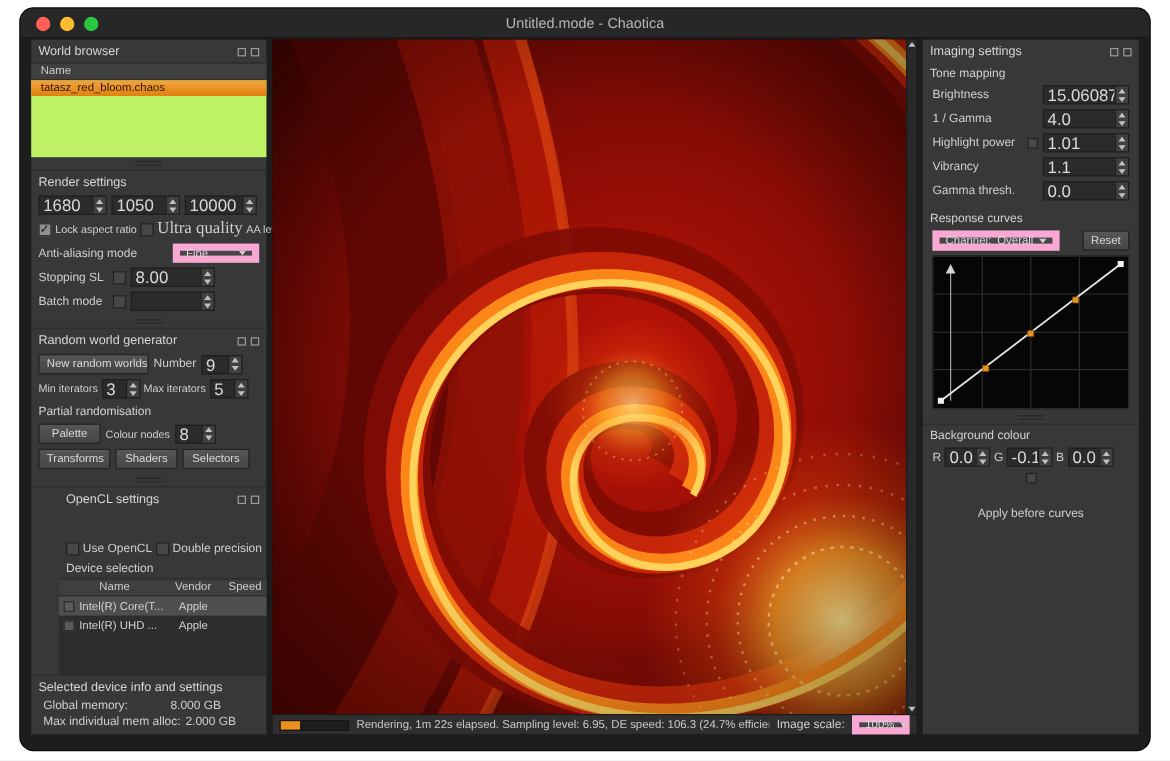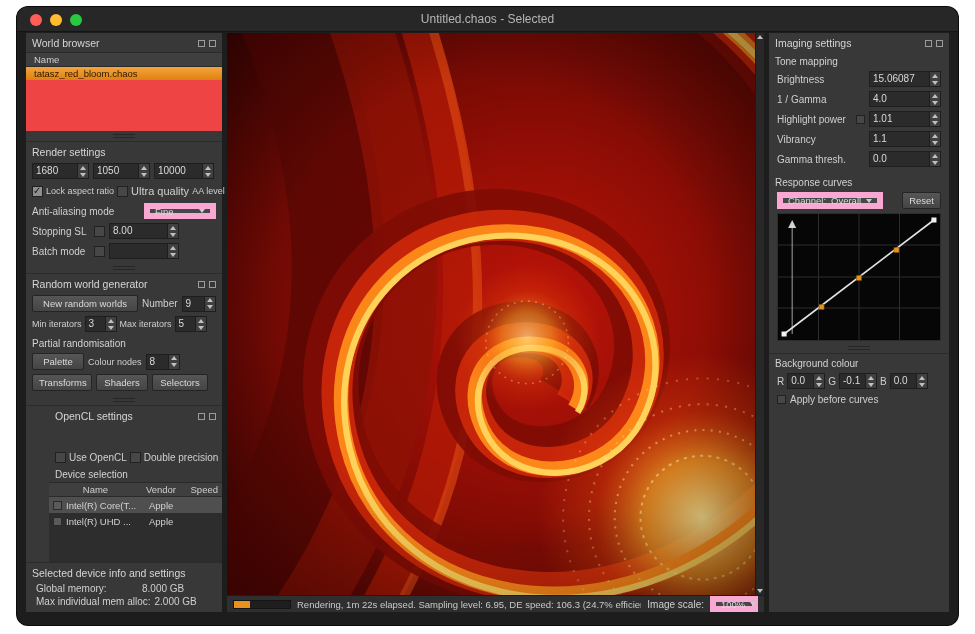--- a/index.html
+++ b/index.html
@@ -29,21 +29,21 @@
   .dockicons { display:flex; gap:4px; }
   .dicon { width:7px; height:7px; border:1px solid #9b9b9b; background:transparent; }
 
   .sec { border-top:1px solid #2b2b2b; }
   .row { display:flex; align-items:center; gap:4px; padding:2px 6px; }
   .lbl { color:#cfcfcf; font-size:10px; white-space:nowrap; }
   .seclbl { padding:4px 6px 2px 6px; font-size:10px; color:#d2d2d2; }
 
   
   .spin { display:flex; background:#2b2b2b; border:1px solid #1e1e1e; height:16px; align-items:stretch; }
-  .spin .val { flex:1; padding:0 3px; font-size:10px; color:#dadada; line-height:14px; overflow:hidden; white-space:nowrap; }
+  .spin .val { flex:1; padding:0 3px; font-size:14px; color:#dadada; line-height:14px; overflow:hidden; white-space:nowrap; }
   .spin .btns { width:11px; display:flex; flex-direction:column; background:#404040; border-left:1px solid #1e1e1e; }
   .spin .btns > div { flex:1; display:flex; align-items:center; justify-content:center; }
   .tri-up { width:0; height:0; border-left:3px solid transparent; border-right:3px solid transparent; border-bottom:4px solid #c0c0c0; }
   .tri-dn { width:0; height:0; border-left:3px solid transparent; border-right:3px solid transparent; border-top:4px solid #c0c0c0; }
 
   
   .btn { background:linear-gradient(#565656,#454545); border:1px solid #242424; color:#dadada;
     font-size:9.5px; padding:2px 6px; border-radius:2px; text-align:center; white-space:nowrap; }
   .dd { display:flex; align-items:center; justify-content:space-between; background:#474747;
     border:6px solid #f9a8d4; font-size:9.5px; color:#dadada; padding:1px 5px; gap:5px; height:16px; }
@@ -51,21 +51,21 @@
   .cb { width:11px; height:11px; background:#474747; border:1px solid #212121; flex:none; position:relative; }
   .cb.checked { background:#8f8f8f; }
   .cb.checked::after { content:"✓"; position:absolute; left:0px; top:-2px; font-size:10px; color:#161616; }
 
   .splitter { display:flex; flex-direction:column; align-items:center; gap:2px; padding:3px 0; }
   .splitter i { display:block; width:22px; height:1px; background:#262626; }
 
   
   .listhdr { background:#3f3f3f; border:1px solid #2a2a2a; border-left:0; border-right:0;
     font-size:9.5px; color:#cfcfcf; padding:1px 8px; }
-  .list { background:#ef4444; height:64px; }
+  .list { background:#bef264; height:64px; }
   .listitem { background:linear-gradient(#f2a43e,#e0810f); color:#2b1500; font-size:9.5px; padding:1px 8px; white-space:nowrap; overflow:hidden; }
 
   
   .tbl { background:#2d2d2d; flex:1; min-height:78px; font-size:9.5px; }
   .tblhdr, .tblrow { display:flex; align-items:center; }
   .tblhdr { background:#3f3f3f; border-top:1px solid #2a2a2a; border-bottom:1px solid #2a2a2a; color:#cfcfcf; }
   .tc1 { width:96px; padding:1px 4px; display:flex; align-items:center; gap:4px; overflow:hidden; white-space:nowrap; }
   .tc2 { width:46px; padding:1px 4px; }
   .tc3 { flex:1; padding:1px 4px; }
   .tblrow { color:#d2d2d2; height:16px; }
@@ -99,21 +99,21 @@
 <body>
 
 <div class="window">
 
   <div class="titlebar">
     <div class="lights">
       <div class="light red"></div>
       <div class="light yellow"></div>
       <div class="light green"></div>
     </div>
-    <div class="title">Untitled.chaos - Selected</div>
+    <div class="title">Untitled.mode - Chaotica</div>
   </div>
 
   <div class="content">
 
     <div class="side left">
 
       <div class="phdr">
         <span>World browser</span>
         <span class="dockicons">
           <span class="dicon"></span>
@@ -165,21 +165,21 @@
                 <div>
                   <i class="tri-dn"></i>
                 </div>
               </span>
           </span>
         </div>
         <div class="row" style="gap:3px;">
           <span class="cb checked"></span>
           <span class="lbl" style="font-size:9px;">Lock aspect ratio</span>
           <span class="cb"></span>
-          <span class="lbl" style="font-size:11px;">Ultra quality</span>
+          <span class="lbl" style="font-size:14px;font-family:Liberation Serif, serif;">Ultra quality</span>
           <span class="lbl" style="font-size:9px;">AA level</span>
           <span class="spin" style="width:26px;">
             <span class="val">2</span>
             <span class="btns">
                 <div>
                   <i class="tri-up"></i>
                 </div>
                 <div>
                   <i class="tri-dn"></i>
                 </div>
@@ -231,21 +231,21 @@
 
       <div class="sec">
         <div class="phdr">
           <span>Random world generator</span>
           <span class="dockicons">
             <span class="dicon"></span>
             <span class="dicon"></span>
           </span>
         </div>
         <div class="row">
-          <span class="btn" style="width:106px;">New random worlds</span>
+          <span class="btn" style="width:92px;">New random worlds</span>
           <span class="lbl">Number</span>
           <span class="spin" style="width:34px;">
             <span class="val">9</span>
             <span class="btns">
                 <div>
                   <i class="tri-up"></i>
                 </div>
                 <div>
                   <i class="tri-dn"></i>
                 </div>
@@ -576,21 +576,21 @@
             <span class="btns">
                 <div>
                   <i class="tri-up"></i>
                 </div>
                 <div>
                   <i class="tri-dn"></i>
                 </div>
               </span>
           </span>
         </div>
-        <div class="row" style="gap:4px; padding:3px 8px;">
+        <div class="row" style="gap:20px; padding:3px 8px;flex-direction:column;">
           <span class="cb" style="width:9px;height:9px;"></span>
           <span class="lbl">Apply before curves</span>
         </div>
       </div>
     </div>
 
   </div>
 </div>
 
 </body></html>

